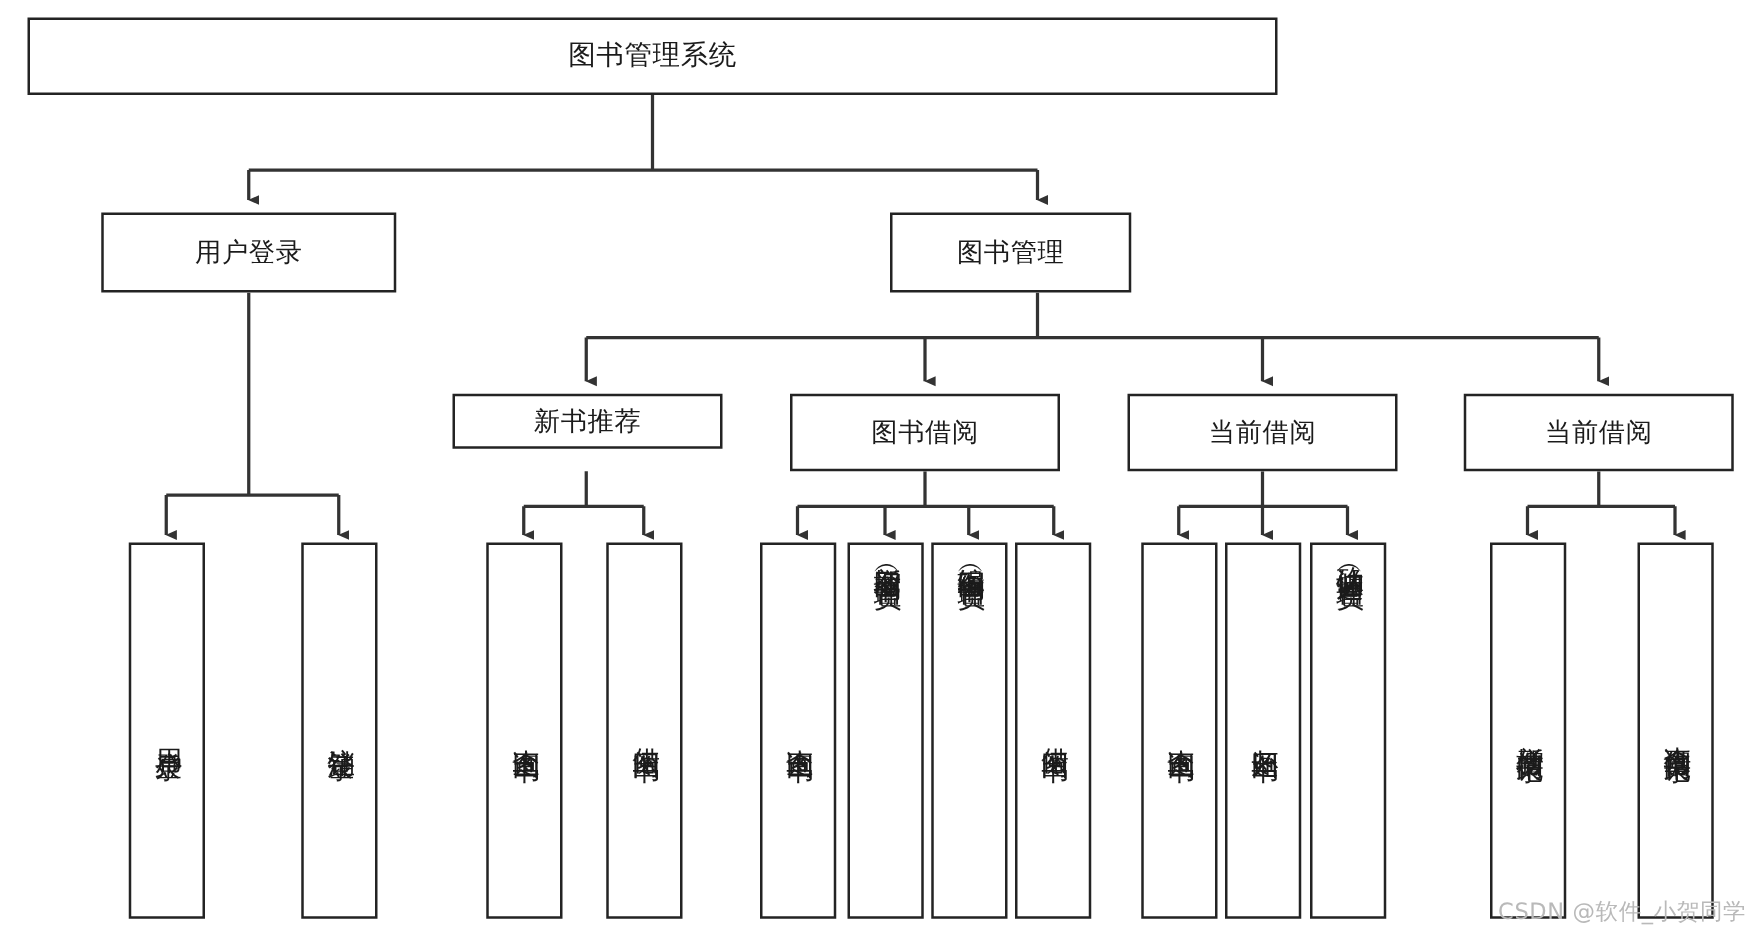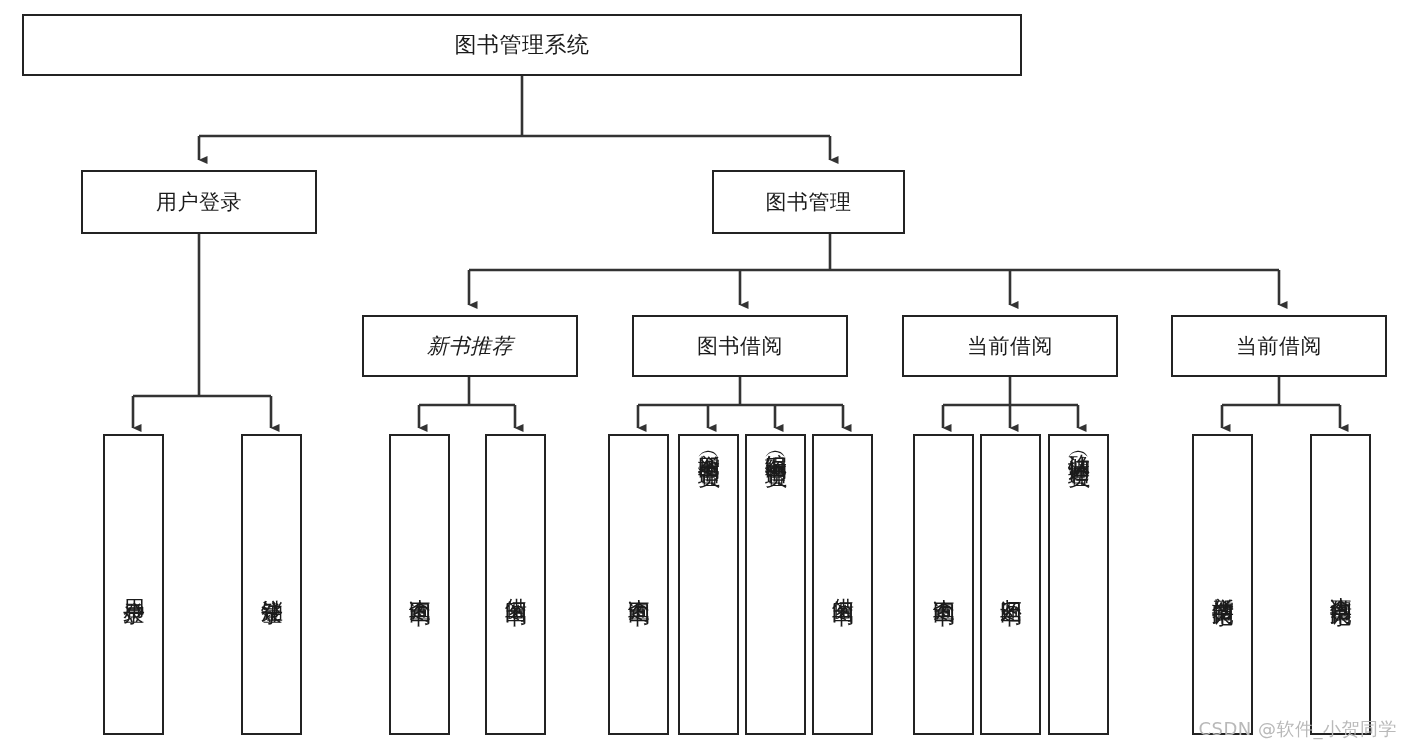--- a/index.html
+++ b/index.html
@@ -129,21 +129,21 @@
     <span class="node-label">图书管理系统</span>
   </div>
 
   <div class="node h-node" style="left:81px; top:170px; width:236px; height:64px;">
     <span class="node-label">用户登录</span>
   </div>
   <div class="node h-node" style="left:712px; top:170px; width:193px; height:64px;">
     <span class="node-label">图书管理</span>
   </div>
 
-  <div class="node h-node" style="left:362px; top:315px; width:216px; height:62px;font-style:italic;">
+  <div class="node h-node" style="left:362px; top:315px; width:216px; height:44px;">
     <span class="node-label">新书推荐</span>
   </div>
   <div class="node h-node" style="left:632px; top:315px; width:216px; height:62px;">
     <span class="node-label">图书借阅</span>
   </div>
   <div class="node h-node" style="left:902px; top:315px; width:216px; height:62px;">
     <span class="node-label">当前借阅</span>
   </div>
   <div class="node h-node" style="left:1171px; top:315px; width:216px; height:62px;">
     <span class="node-label">当前借阅</span>

